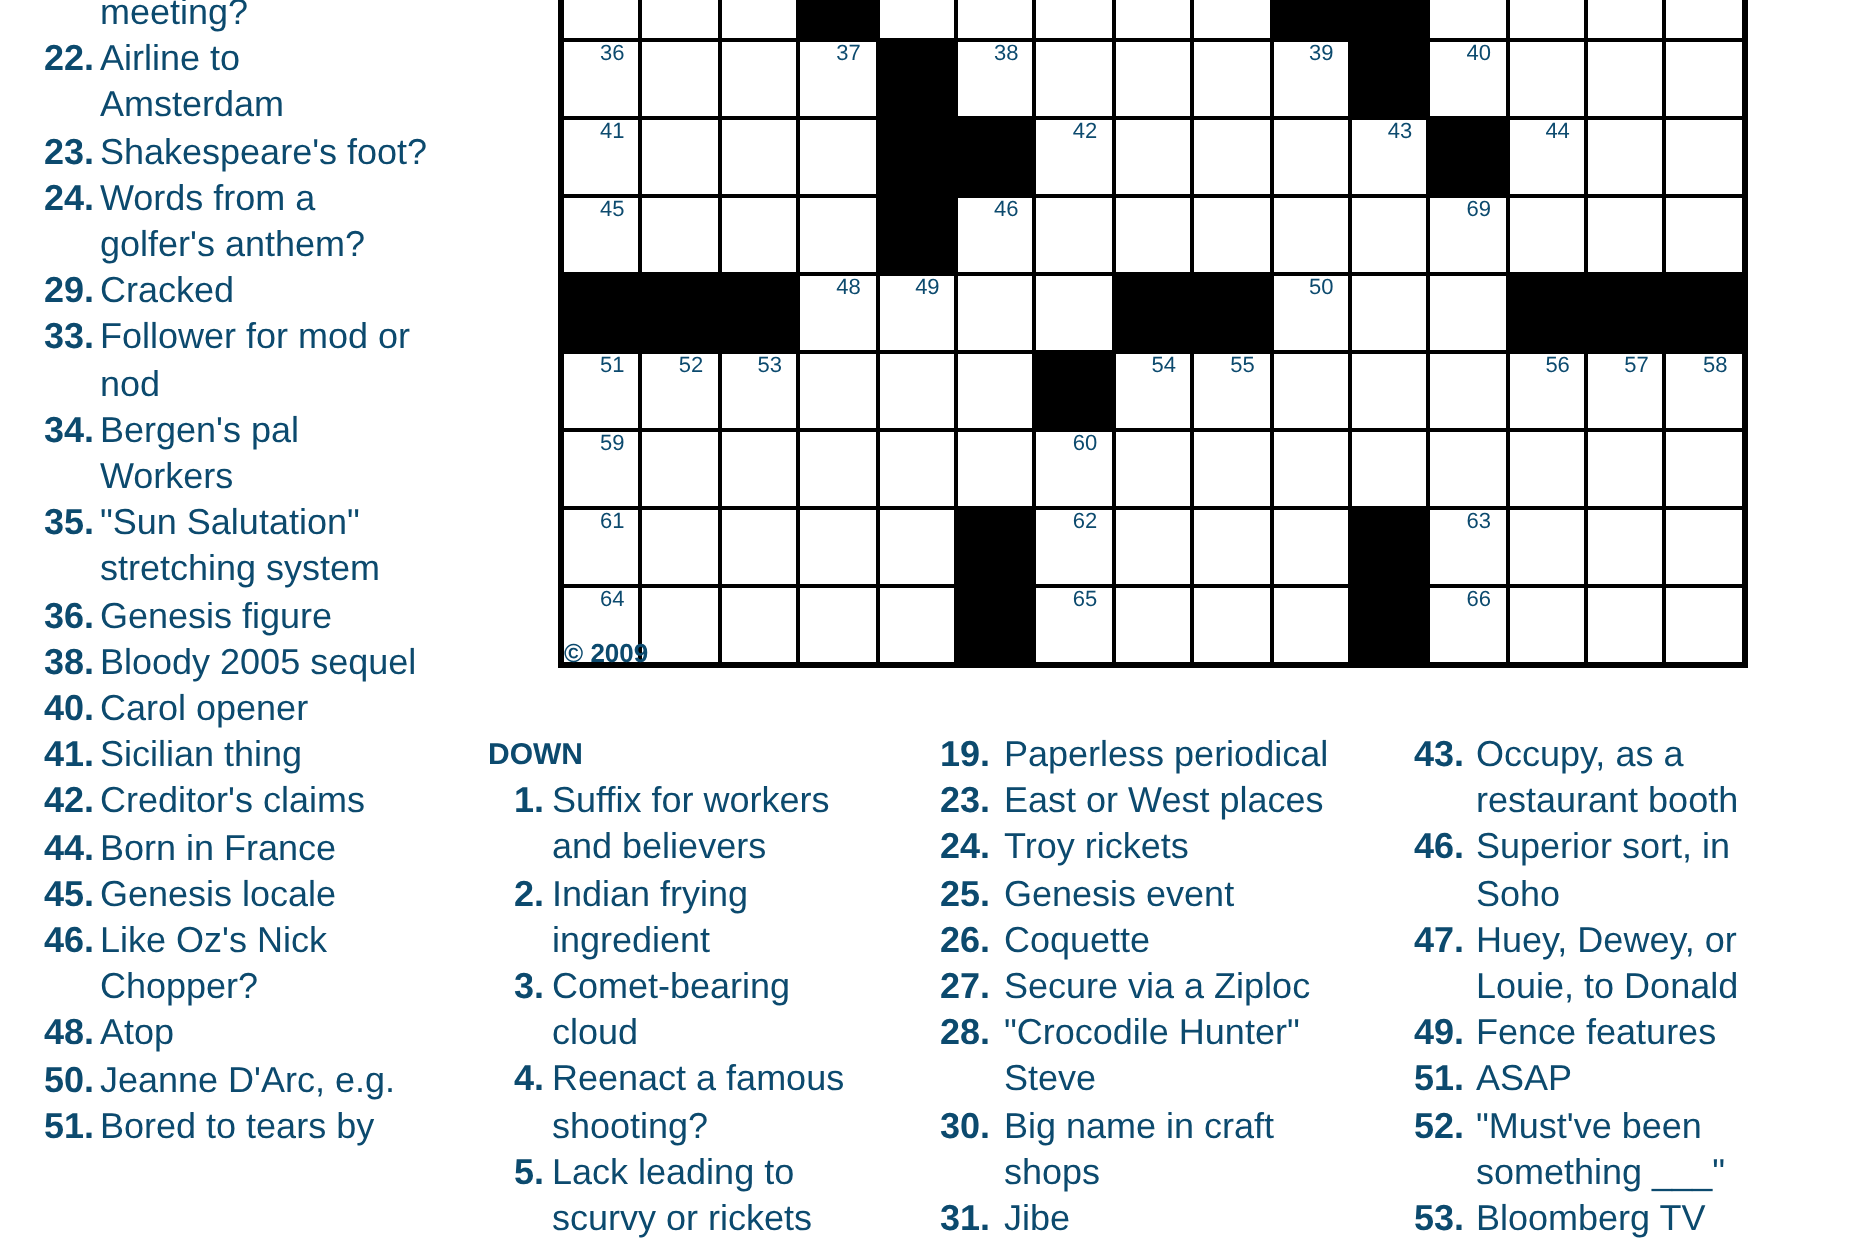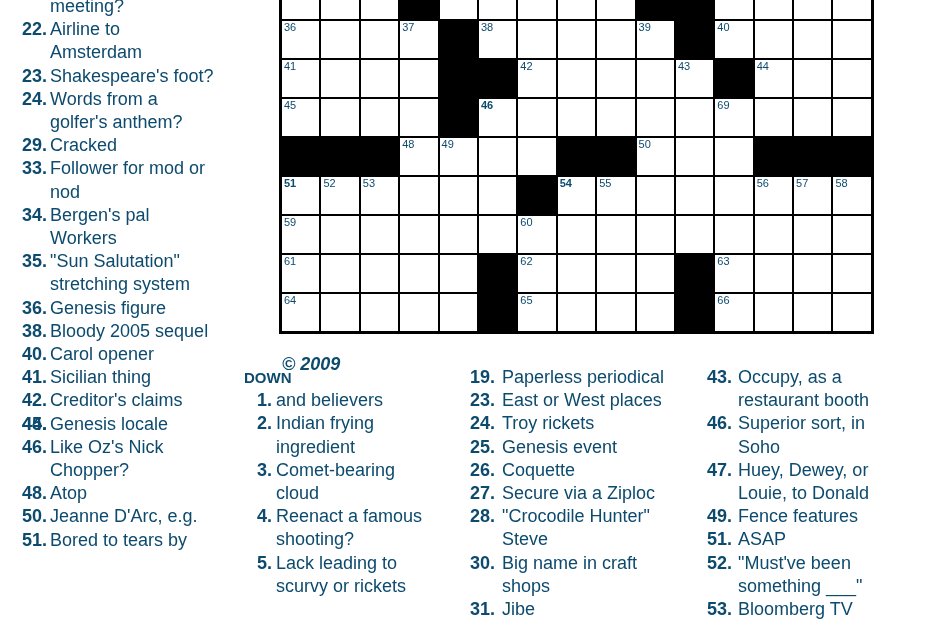--- a/index.html
+++ b/index.html
@@ -42,27 +42,27 @@
     background:#fff;
   }
   .cell{
     position:relative;
     border:1px solid #000;
     box-sizing:border-box;
     background:#fff;
   }
   .cell.black{background:#000;}
   .cellnum{
-    position:absolute;top:1px;left:2px;
+    position:absolute;top:1px;left:18px;
     font-size:11px;line-height:1;
   }
-  .cellnum.b{font-weight:bold;}
+  .cellnum.b{font-weight:normal;}
   .copyright{
-    position:absolute;left:282px;top:354px;
-    font-size:18px;font-weight:bold;font-style:italic;
+    position:absolute;left:282px;top:319px;
+    font-size:13px;font-weight:bold;
   }
 </style>
 </head>
 <body>
 
 <div class="page">
 
   <div class="clues across">
     <div class="cl-line">
       <span class="ctext">meeting?</span>
@@ -102,21 +102,21 @@
       <div class="clue">
         <div class="cl-line"><span class="cnum">40.</span><span class="ctext">Carol opener</span></div>
       </div>
       <div class="clue">
         <div class="cl-line"><span class="cnum">41.</span><span class="ctext">Sicilian thing</span></div>
       </div>
       <div class="clue">
         <div class="cl-line"><span class="cnum">42.</span><span class="ctext">Creditor's claims</span></div>
       </div>
       <div class="clue">
-        <div class="cl-line"><span class="cnum">44.</span></div>
+        <div class="cl-line"><span class="cnum">44.</span><span class="ctext">Born in France</span></div>
       </div>
       <div class="clue">
         <div class="cl-line"><span class="cnum">45.</span><span class="ctext">Genesis locale</span></div>
       </div>
       <div class="clue">
         <div class="cl-line"><span class="cnum">46.</span><span class="ctext">Like Oz's Nick</span></div>
         <div class="cl-line"><span class="ctext">Chopper?</span></div>
       </div>
       <div class="clue">
         <div class="cl-line"><span class="cnum">48.</span><span class="ctext">Atop</span></div>
@@ -327,21 +327,21 @@
       <div class="cell"></div>
       <div class="cell"></div>
       <div class="cell"></div>
     </div>
 
   <div class="copyright">© 2009</div>
 
   <div class="clues dcol1">
     <div class="cl-line down-header">DOWN</div>
   <div class="clue">
-        <div class="cl-line"><span class="cnum">1.</span></div>
+        <div class="cl-line"><span class="cnum">1.</span><span class="ctext">Suffix for workers</span></div>
         <div class="cl-line"><span class="ctext">and believers</span></div>
       </div>
       <div class="clue">
         <div class="cl-line"><span class="cnum">2.</span><span class="ctext">Indian frying</span></div>
         <div class="cl-line"><span class="ctext">ingredient</span></div>
       </div>
       <div class="clue">
         <div class="cl-line"><span class="cnum">3.</span><span class="ctext">Comet-bearing</span></div>
         <div class="cl-line"><span class="ctext">cloud</span></div>
       </div>

